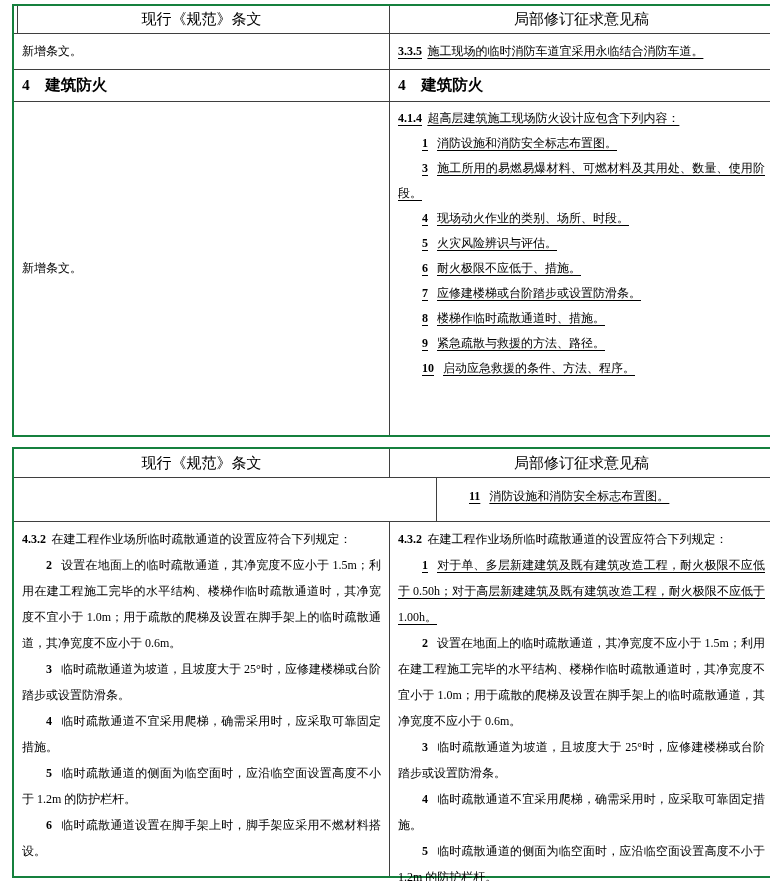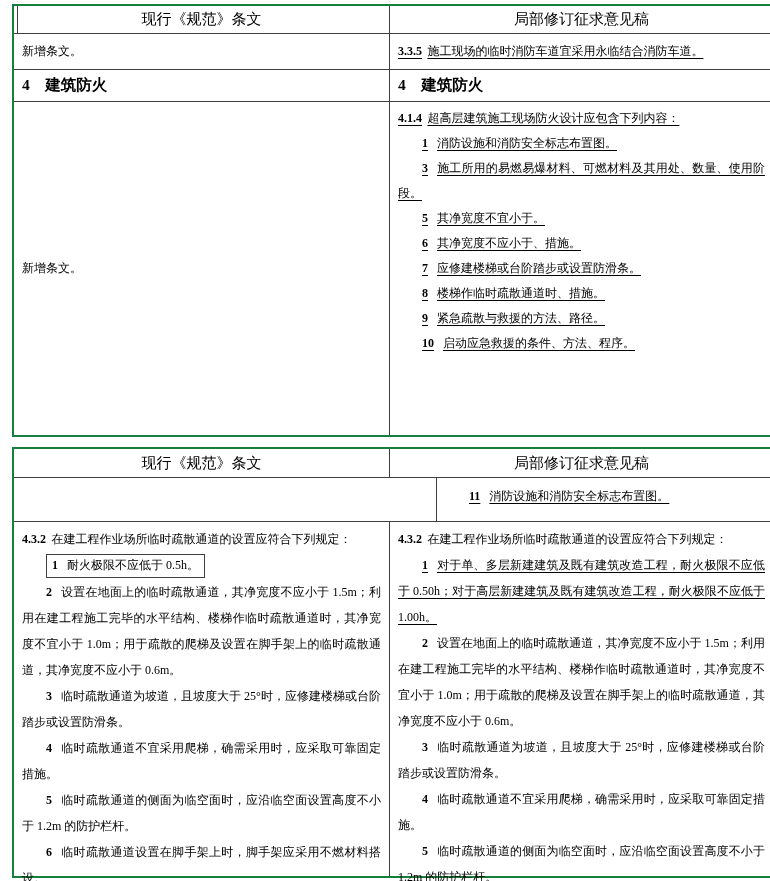--- a/index.html
+++ b/index.html
@@ -91,22 +91,23 @@
   </div>
 
   <div class="row r-big">
     <div class="cell c-left vcenter">
       <p class="note">新增条文。</p>
     </div>
     <div class="cell c-right pad-top">
       <p class="lead u"><b class="num">4.1.4</b><span>超高层建筑施工现场防火设计应包含下列内容：</span></p>
       <p class="item u"><b class="num">1</b><span>消防设施和消防安全标志布置图。</span></p>
       <p class="item u"><b class="num">3</b><span>施工所用的易燃易爆材料、可燃材料及其用处、数量、使用阶段。</span></p>
-      <p class="item u"><b class="num">5</b><span>其净宽度不宜小于。</span></p>
-      <p class="item u"><b class="num">6</b><span>其净宽度不应小于、措施。</span></p>
+      <p class="item u"><b class="num">4</b><span>现场动火作业的类别、场所、时段。</span></p>
+      <p class="item u"><b class="num">5</b><span>火灾风险辨识与评估。</span></p>
+      <p class="item u"><b class="num">6</b><span>耐火极限不应低于、措施。</span></p>
       <p class="item u"><b class="num">7</b><span>应修建楼梯或台阶踏步或设置防滑条。</span></p>
       <p class="item u"><b class="num">8</b><span>楼梯作临时疏散通道时、措施。</span></p>
       <p class="item u"><b class="num">9</b><span>紧急疏散与救援的方法、路径。</span></p>
       <p class="item u"><b class="num">10</b><span>启动应急救援的条件、方法、程序。</span></p>
     </div>
   </div>
 </div>
 
 <div class="tbl" id="table2">
   <div class="row hrow">
@@ -121,21 +122,20 @@
   <div class="row r-item11">
     <div class="cell c-left"></div>
     <div class="cell c-right pad-top-sm">
       <p class="item u"><b class="num">11</b><span>消防设施和消防安全标志布置图。</span></p>
     </div>
   </div>
 
   <div class="row r-big r-432">
     <div class="cell c-left pad-top">
       <p class="lead"><b class="num">4.3.2</b><span>在建工程作业场所临时疏散通道的设置应符合下列规定：</span></p>
-      <p class="item"><span class="boxed"><b class="num">1</b><span>耐火极限不应低于 0.5h。</span></span></p>
       <p class="item"><b class="num">2</b><span>设置在地面上的临时疏散通道，其净宽度不应小于 1.5m；利用在建工程施工完毕的水平结构、楼梯作临时疏散通道时，其净宽度不宜小于 1.0m；用于疏散的爬梯及设置在脚手架上的临时疏散通道，其净宽度不应小于 0.6m。</span></p>
       <p class="item"><b class="num">3</b><span>临时疏散通道为坡道，且坡度大于 25°时，应修建楼梯或台阶踏步或设置防滑条。</span></p>
       <p class="item"><b class="num">4</b><span>临时疏散通道不宜采用爬梯，确需采用时，应采取可靠固定措施。</span></p>
       <p class="item"><b class="num">5</b><span>临时疏散通道的侧面为临空面时，应沿临空面设置高度不小于 1.2m 的防护栏杆。</span></p>
       <p class="item"><b class="num">6</b><span>临时疏散通道设置在脚手架上时，脚手架应采用不燃材料搭设。</span></p>
     </div>
     <div class="cell c-right pad-top">
       <p class="lead"><b class="num">4.3.2</b><span>在建工程作业场所临时疏散通道的设置应符合下列规定：</span></p>
       <p class="item u"><b class="num">1</b><span>对于单、多层新建建筑及既有建筑改造工程，耐火极限不应低于 0.50h；对于高层新建建筑及既有建筑改造工程，耐火极限不应低于 1.00h。</span></p>
       <p class="item"><b class="num">2</b><span>设置在地面上的临时疏散通道，其净宽度不应小于 1.5m；利用在建工程施工完毕的水平结构、楼梯作临时疏散通道时，其净宽度不宜小于 1.0m；用于疏散的爬梯及设置在脚手架上的临时疏散通道，其净宽度不应小于 0.6m。</span></p>

